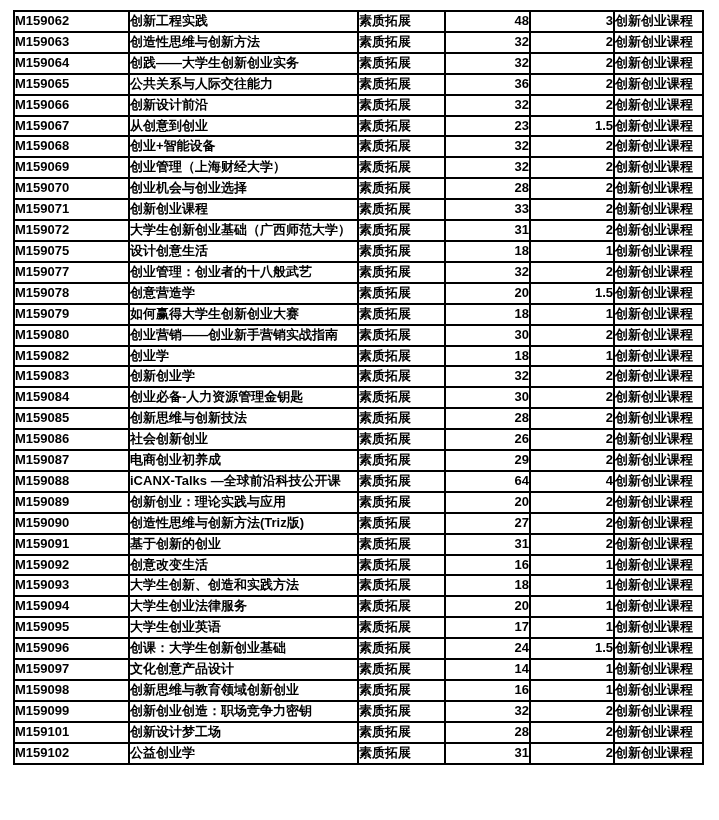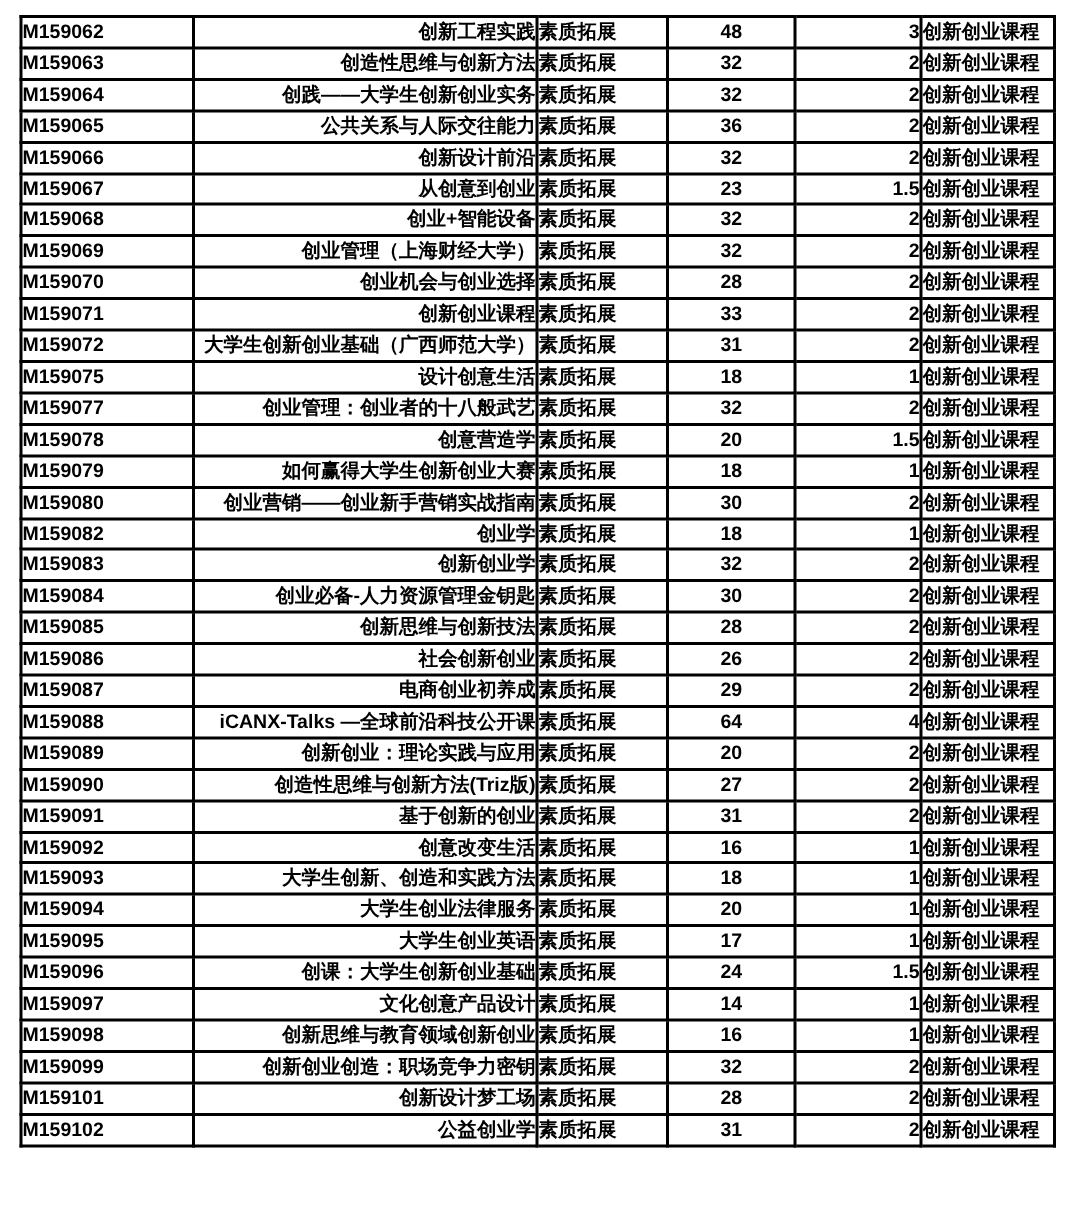--- a/index.html
+++ b/index.html
@@ -30,23 +30,23 @@
     height: 18.9px;
     font-size: 13px;
     line-height: 18.9px;
     padding: 0;
     overflow: hidden;
     white-space: nowrap;
     vertical-align: middle;
     background: #ffffff;
   }
   td.code     { padding-left: 5px; }
-  td.name     { padding-left: 4px; text-align: right; }
+  td.name     { padding-left: 4px; }
   td.category { padding-left: 6px; margin-left: 16px; }
-  td.hours    { text-align: center; padding-right: 2px; }
+  td.hours    { text-align: right; padding-right: 2px; }
   td.credits  { text-align: right; padding-right: 2px; }
   td.type     { padding-left: 2px; }
 </style>
 </head>
 <body>
 
 <div class="table-wrap">
   <table class="course-table">
     <colgroup>
       <col style="width:115px">

